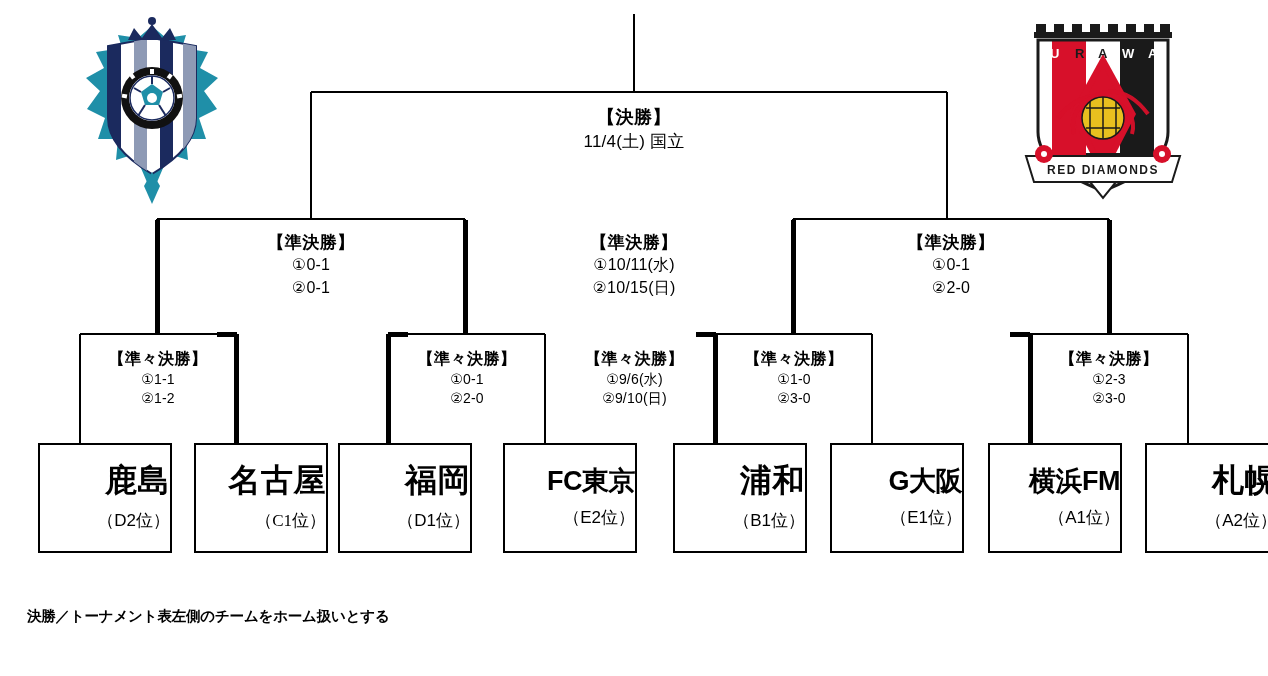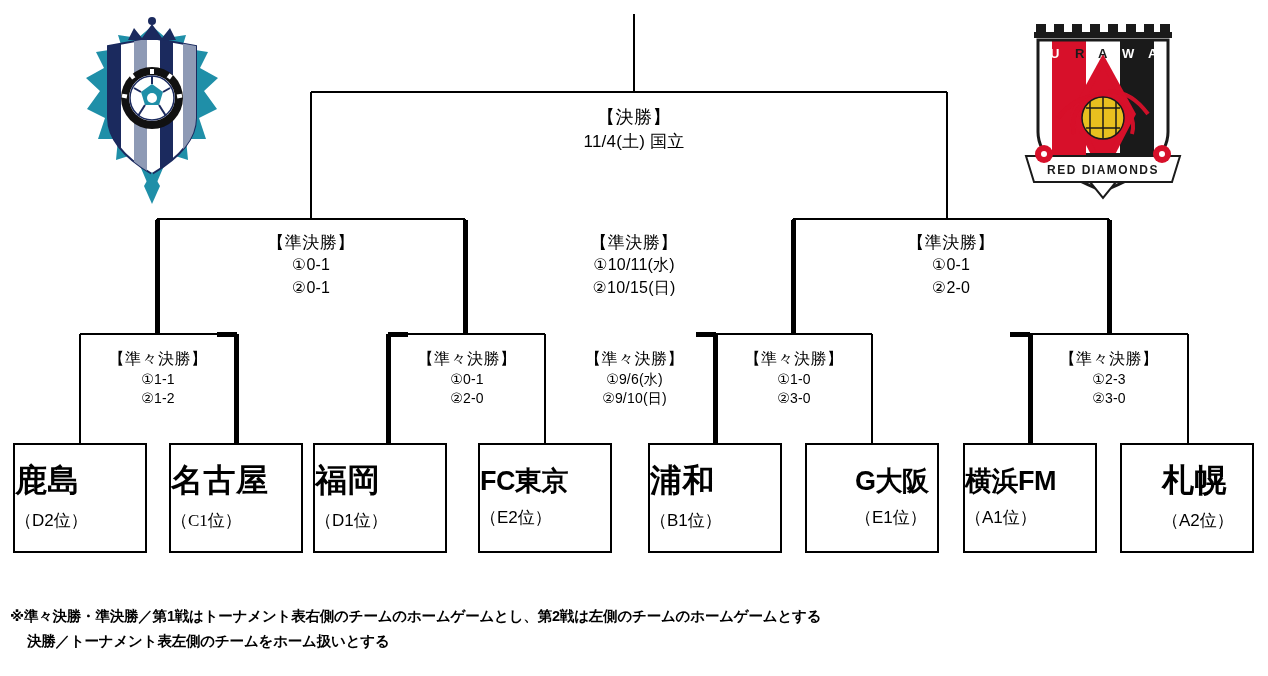--- a/index.html
+++ b/index.html
@@ -33,21 +33,21 @@
   svg.layer { pointer-events: none; }
 
   
   .match-label {
     position: absolute;
     text-align: center;
     line-height: 1.38;
     white-space: nowrap;
   }
   .match-label .round-name {
-    font-weight: normal;
+    font-weight: bold;
     font-size: 17px;
     letter-spacing: 0.5px;
     text-align: center;
   }
   .match-label .leg {
     font-size: 16px;
     letter-spacing: 0.2px;
   }
   .match-label.final .round-name { font-size: 18px; }
   .match-label.final .leg { font-size: 17px; }
@@ -58,22 +58,23 @@
   .team-box {
     position: absolute;
     box-sizing: border-box;
     border: 2px solid #000000;
     background: #ffffff;
     width: 134px;
     height: 110px;
     top: 443px;
     display: flex;
     flex-direction: column;
-    align-items: flex-start;
+    align-items: flex-end;
     justify-content: center;
+    margin-left: 25px;
   }
   .team-box .team-name {
     font-weight: bold;
     font-size: 32px;
     line-height: 1.05;
     letter-spacing: 0.5px;
     white-space: nowrap;
   }
   .team-box .team-name.long {
     font-size: 27px;
@@ -378,17 +379,16 @@
       <g fill="#ffffff">
         <circle cx="24" cy="140" r="3"></circle>
         <circle cx="142" cy="140" r="3"></circle>
       </g>
 
       <path d="M70 168 L96 168 L83 184 Z" fill="#ffffff" stroke="#1a1a1a" stroke-width="2"></path>
     </g>
   </svg>
 
   <div class="footnote">
-    <div class="line1">※準々決勝・準決勝／第1戦はトーナメント表右側のチームのホームゲームとし、第2戦は左側のチームのホームゲームとする</div>
     <div class="line2">決勝／トーナメント表左側のチームをホーム扱いとする</div>
   </div>
 
 </div>
 
 </body></html>

